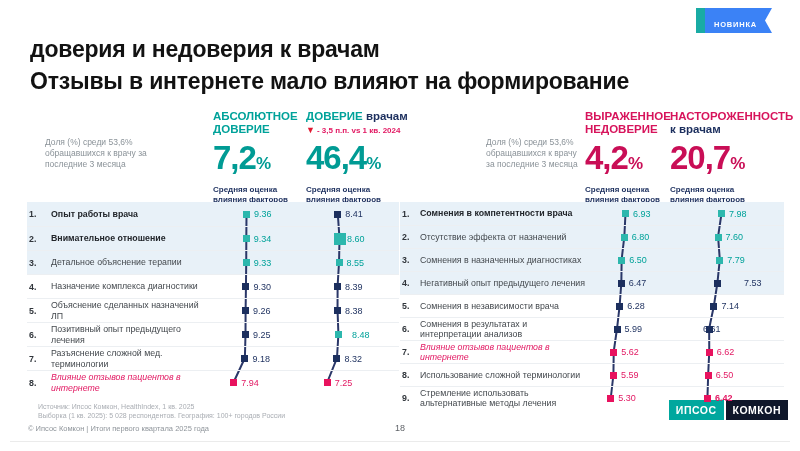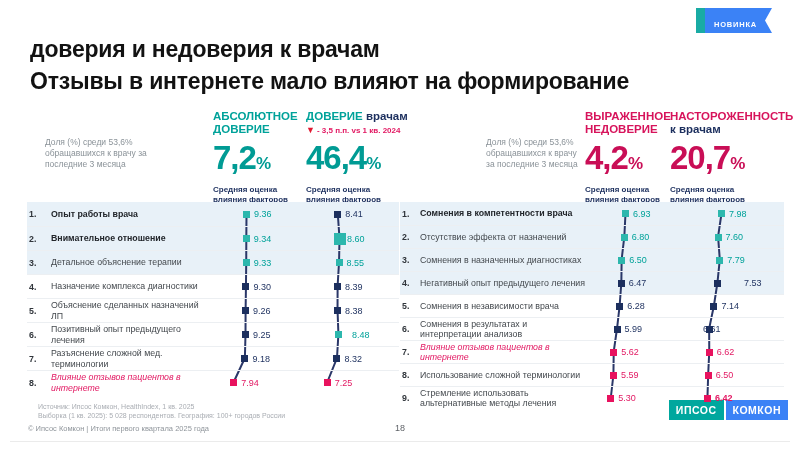--- a/index.html
+++ b/index.html
@@ -64,21 +64,21 @@
   
   .src{position:absolute;left:38px;font-size:7px;color:#A9ADB3;line-height:1.2;}
   #src1{top:403px;}
   #src2{top:412px;}
   #copy{position:absolute;left:28px;top:424px;font-size:7.5px;color:#8F959B;}
   #page-num{position:absolute;left:50%;top:423px;transform:translateX(-50%);
             font-size:9px;color:#5F6368;}
   .logo{position:absolute;right:12px;top:400px;display:flex;gap:2px;}
   .logo-box{color:#fff;font-weight:700;font-size:10.5px;letter-spacing:.5px;padding:4px 7px;}
   .logo-teal{background:#00A79E;}
-  .logo-navy{background:#3b82f6;}
+  .logo-navy{background:#0f172a;}
   .bottom-line{position:absolute;left:10px;right:10px;top:441px;border-top:1px solid #EBEBEB;}
 </style>
 </head>
 <body>
 
 <div class="slide">
 
   <h1 class="title">
     <span class="t-line">доверия и недоверия к врачам</span>
     <span class="t-line">Отзывы в интернете мало влияют на формирование</span>

